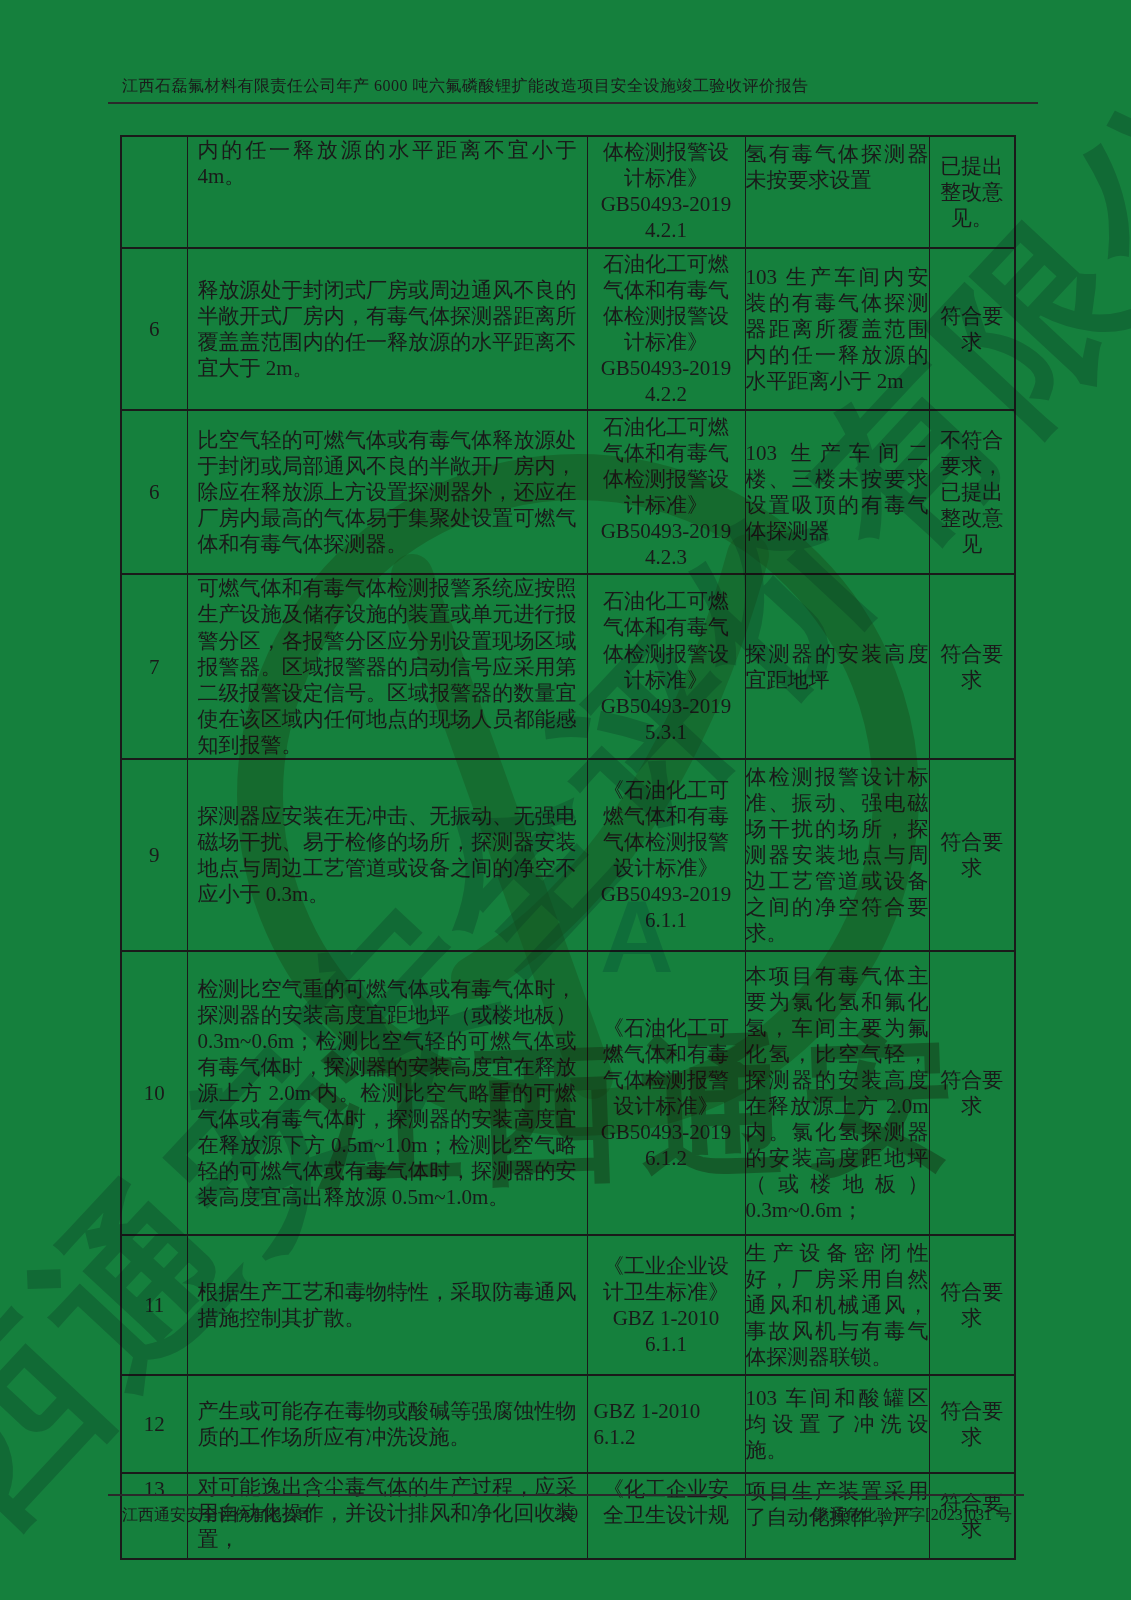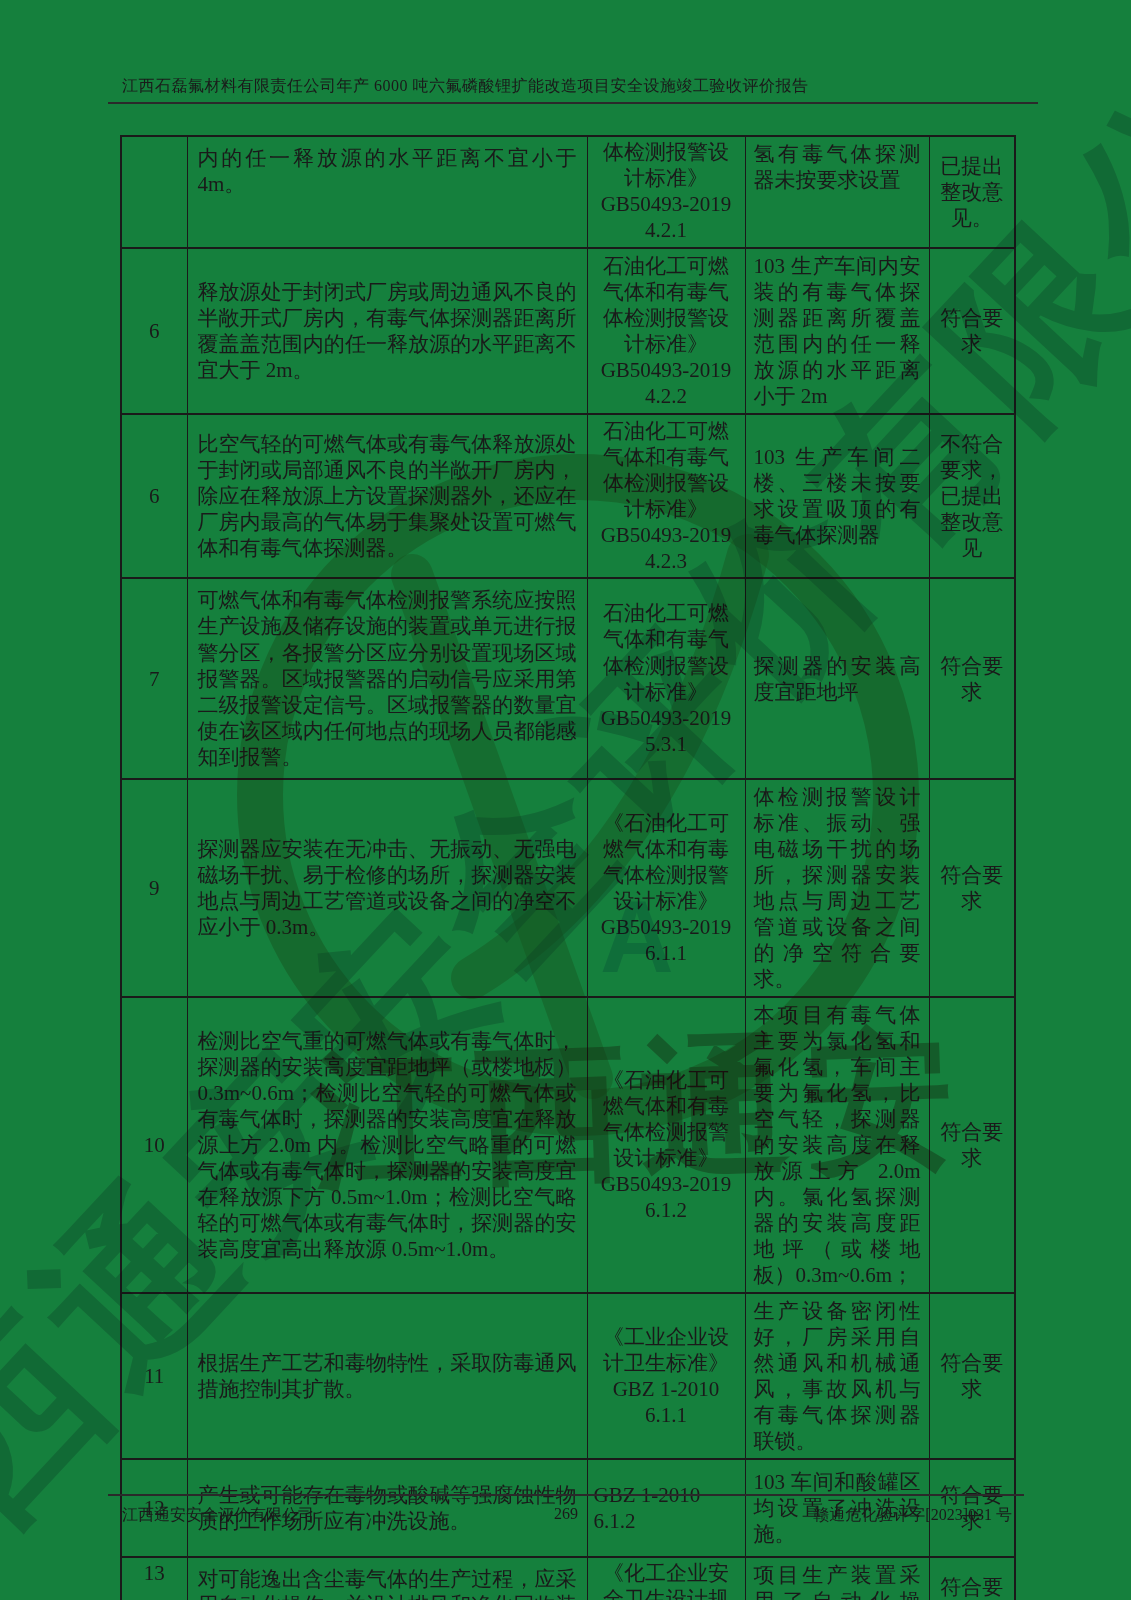--- a/index.html
+++ b/index.html
@@ -24,24 +24,24 @@
   }
   table.doc-table td{
     border-left:1.5px solid #1a1a1a;
     border-top:2.5px solid #1a1a1a;
     font-size:21px;line-height:1.24;
     vertical-align:middle;
     overflow:hidden;
   }
   table.doc-table{border:2.5px solid #1a1a1a;}
   td.c-num{text-align:center;font-size:20px;padding:2px;}
-  td.c-req{text-align:justify;text-align-last:left;padding:8px 10px;}
+  td.c-req{text-align:justify;text-align-last:left;padding:0 10px;}
   td.c-std{text-align:center;white-space:pre-line;padding:2px 11px;}
   td.c-std.left{text-align:left;white-space:pre-line;padding:2px 6px;}
-  td.c-sit{text-align:justify;text-align-last:left;padding:4px 8px;}
+  td.c-sit{text-align:justify;text-align-last:left;padding:4px 0;}
   td.c-con{text-align:center;padding:16px 4px;}
   tr.r0{height:100px} tr.r0 td{vertical-align:top;}
   tr.r1{height:145px}
   tr.r2{height:148px}
   tr.r3{height:180px}
   tr.r4{height:180px}
   tr.r5{height:284px}
   tr.r6{height:128px}
   tr.r7{height:98px}
   tr.r8{height:54px} tr.r8 td{vertical-align:top;}

